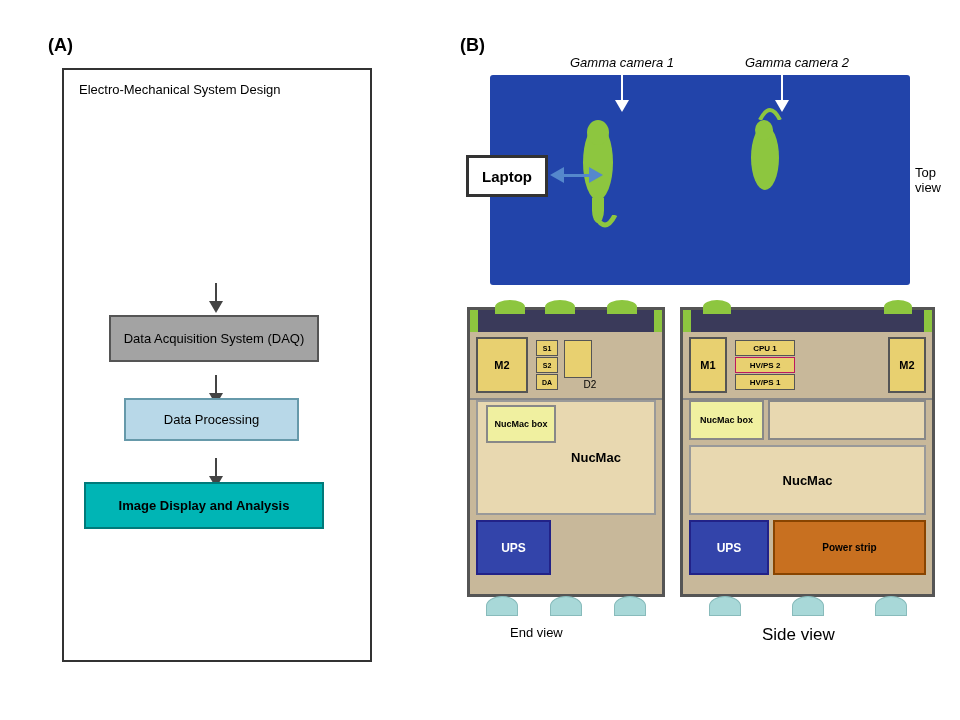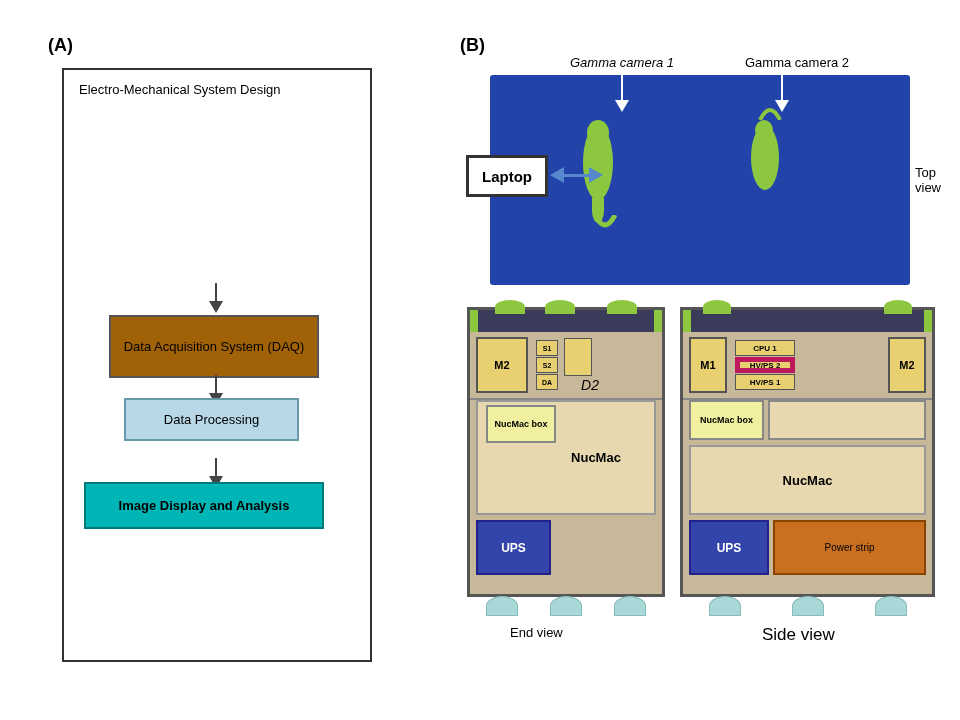--- a/index.html
+++ b/index.html
@@ -28,41 +28,41 @@
 <div style="position:absolute;left:62px;top:68px;width:310px;height:594px;border:2px solid #333;background:#fff;">
 
   <div style="position:absolute;top:12px;left:15px;font-size:13px;color:#000;width:270px;">Electro-Mechanical System Design</div>
 
 
   <div style="position:absolute;top:213px;left:145px;display:flex;flex-direction:column;align-items:center;">
     <div style="width:2px;height:18px;background:#444;"></div>
     <div style="width:0;height:0;border-left:7px solid transparent;border-right:7px solid transparent;border-top:12px solid #444;"></div>
   </div>
 
-  <div style="position:absolute;top:245px;left:45px;width:210px;background:#a16207;border:2px solid #555;text-align:center;padding:22px 10px;font-size:13px;">Data Acquisition System (DAQ)</div>
+  <div style="position:absolute;top:245px;left:45px;width:210px;background:#a3a3a3;border:2px solid #555;text-align:center;padding:14px 10px;font-size:13px;">Data Acquisition System (DAQ)</div>
 
   <div style="position:absolute;top:305px;left:145px;display:flex;flex-direction:column;align-items:center;">
     <div style="width:2px;height:18px;background:#444;"></div>
     <div style="width:0;height:0;border-left:7px solid transparent;border-right:7px solid transparent;border-top:12px solid #444;"></div>
   </div>
 
   <div style="position:absolute;top:328px;left:60px;width:175px;background:#b8d8e8;border:2px solid #6699aa;text-align:center;padding:12px 8px;font-size:13px;">Data Processing</div>
 
   <div style="position:absolute;top:388px;left:145px;display:flex;flex-direction:column;align-items:center;">
     <div style="width:2px;height:18px;background:#444;"></div>
     <div style="width:0;height:0;border-left:7px solid transparent;border-right:7px solid transparent;border-top:12px solid #444;"></div>
   </div>
 
   <div style="position:absolute;top:412px;left:20px;width:240px;background:#00b5b5;border:2px solid #007a7a;text-align:center;padding:14px 10px;font-size:13px;font-weight:bold;">Image Display and Analysis</div>
 </div>
 
 <span class="panel-label" style="left:460px;top:35px;">(B)</span>
 
 <div style="position:absolute;left:570px;top:55px;font-style:italic;font-size:13px;">Gamma camera 1</div>
-<div style="position:absolute;left:745px;top:55px;font-size:13px;">Gamma camera 2</div>
+<div style="position:absolute;left:745px;top:55px;font-style:italic;font-size:13px;">Gamma camera 2</div>
 
 <div style="position:absolute;left:490px;top:75px;width:420px;height:210px;background:#2244aa;border-radius:3px;">
 
   <div style="position:absolute;left:125px;top:0px;display:flex;flex-direction:column;align-items:center;">
     <div style="width:2px;height:25px;background:#fff;"></div>
     <div style="width:0;height:0;border-left:7px solid transparent;border-right:7px solid transparent;border-top:12px solid #fff;"></div>
   </div>
 
   <div style="position:absolute;left:285px;top:0px;display:flex;flex-direction:column;align-items:center;">
     <div style="width:2px;height:25px;background:#fff;"></div>
@@ -121,21 +121,21 @@
     <div style="width:52px;height:56px;background:#e8d070;border:2px solid #555;display:flex;align-items:center;justify-content:center;font-size:11px;font-weight:bold;">M2</div>
 
     <div style="display:flex;flex-direction:column;gap:1px;margin-left:4px;">
       <div style="width:22px;height:16px;background:#e8d070;border:1px solid #555;font-size:7px;display:flex;align-items:center;justify-content:center;font-weight:bold;">S1</div>
       <div style="width:22px;height:16px;background:#e8d070;border:1px solid #555;font-size:7px;display:flex;align-items:center;justify-content:center;font-weight:bold;">S2</div>
       <div style="width:22px;height:16px;background:#e8d070;border:1px solid #555;font-size:7px;display:flex;align-items:center;justify-content:center;font-weight:bold;">DA</div>
     </div>
 
     <div style="display:flex;flex-direction:column;gap:1px;margin-left:2px;">
       <div style="width:28px;height:38px;background:#e8d070;border:1px solid #555;font-size:8px;display:flex;align-items:center;justify-content:center;font-weight:bold;"></div>
-      <div style="width:52px;font-size:14px;text-align:center;font-style:italic;">D2</div>
+      <div style="width:52px;font-size:10px;text-align:center;">D2</div>
     </div>
   </div>
 
   <div style="position:absolute;top:90px;left:6px;width:75px;height:42px;background:#f0f0a0;border:2px solid #888;display:flex;align-items:center;justify-content:center;font-size:9px;font-weight:bold;text-align:center;">NucMac box</div>
 
   <div style="position:absolute;top:90px;left:6px;right:6px;height:115px;background:#e8d8b0;border:2px solid #999;display:flex;align-items:center;justify-content:center;font-size:13px;font-weight:bold;">
     <span style="position:absolute;left:8px;top:3px;width:70px;height:38px;background:#f0f0a0;border:2px solid #888;display:flex;align-items:center;justify-content:center;font-size:9px;font-weight:bold;text-align:center;">NucMac box</span>
     <span style="margin-left:60px;">NucMac</span>
   </div>
 
@@ -162,37 +162,37 @@
     <div style="position:absolute;top:0;left:0;width:8px;height:22px;background:#8dc63f;"></div>
     <div style="position:absolute;top:0;right:0;width:8px;height:22px;background:#8dc63f;"></div>
   </div>
 
   <div style="position:absolute;top:22px;left:0;right:0;height:68px;background:#c8b89a;border-bottom:2px solid #888;display:flex;align-items:center;padding:4px 6px;gap:4px;">
 
     <div style="width:38px;height:56px;background:#e8d070;border:2px solid #555;display:flex;align-items:center;justify-content:center;font-size:11px;font-weight:bold;">M1</div>
 
     <div style="display:flex;flex-direction:column;gap:1px;margin-left:4px;">
       <div style="width:60px;height:16px;background:#e8d070;border:1px solid #555;font-size:8px;display:flex;align-items:center;justify-content:center;font-weight:bold;">CPU 1</div>
-      <div style="width:60px;height:16px;background:#e8d070;border:5px solid #be185d;font-size:8px;display:flex;align-items:center;justify-content:center;font-weight:bold;">HV/PS 2</div>
+      <div style="width:60px;height:16px;background:#e8d070;border:1px solid #be185d;font-size:8px;display:flex;align-items:center;justify-content:center;font-weight:bold;">HV/PS 2</div>
       <div style="width:60px;height:16px;background:#e8d070;border:1px solid #555;font-size:8px;display:flex;align-items:center;justify-content:center;font-weight:bold;">HV/PS 1</div>
     </div>
 
     <div style="width:38px;height:56px;background:#e8d070;border:2px solid #555;display:flex;align-items:center;justify-content:center;font-size:11px;font-weight:bold;margin-left:auto;">M2</div>
   </div>
 
   <div style="position:absolute;top:90px;left:6px;right:6px;height:42px;display:flex;gap:4px;">
     <div style="width:75px;height:40px;background:#f0f0a0;border:2px solid #888;display:flex;align-items:center;justify-content:center;font-size:9px;font-weight:bold;text-align:center;">NucMac box</div>
     <div style="flex:1;height:40px;background:#e8d8b0;border:2px solid #888;"></div>
   </div>
 
   <div style="position:absolute;top:135px;left:6px;right:6px;height:70px;background:#e8d8b0;border:2px solid #999;display:flex;align-items:center;justify-content:center;font-size:13px;font-weight:bold;">NucMac</div>
 
   <div style="position:absolute;top:210px;left:6px;right:6px;height:55px;display:flex;gap:4px;">
     <div style="width:80px;height:55px;background:#3344aa;border:2px solid #222288;color:#fff;display:flex;align-items:center;justify-content:center;font-size:12px;font-weight:bold;">UPS</div>
-    <div style="flex:1;height:55px;background:#c87020;border:2px solid #884400;display:flex;align-items:center;justify-content:center;font-size:10px;font-weight:normal;">Power strip</div>
+    <div style="flex:1;height:55px;background:#c87020;border:2px solid #884400;display:flex;align-items:center;justify-content:center;font-size:10px;font-weight:bold;">Power strip</div>
   </div>
 
   <div style="position:absolute;bottom:-22px;left:0;right:0;display:flex;justify-content:space-around;">
     <div style="width:32px;height:20px;background:#a8d8d8;border-radius:50% 50% 0 0;border:1px solid #88bbbb;"></div>
     <div style="width:32px;height:20px;background:#a8d8d8;border-radius:50% 50% 0 0;border:1px solid #88bbbb;"></div>
     <div style="width:32px;height:20px;background:#a8d8d8;border-radius:50% 50% 0 0;border:1px solid #88bbbb;"></div>
   </div>
 </div>
 
 <div style="position:absolute;left:762px;top:625px;font-size:17px;">Side view</div>

